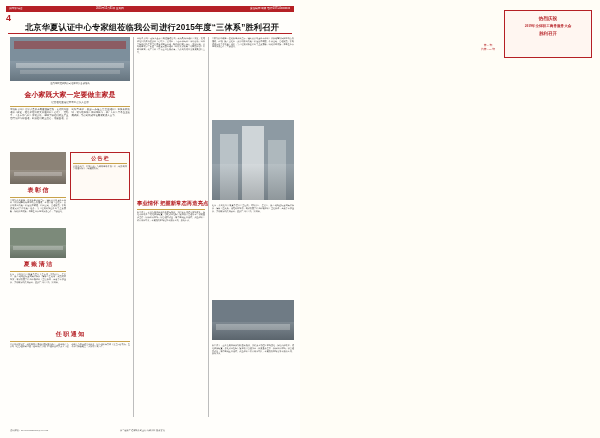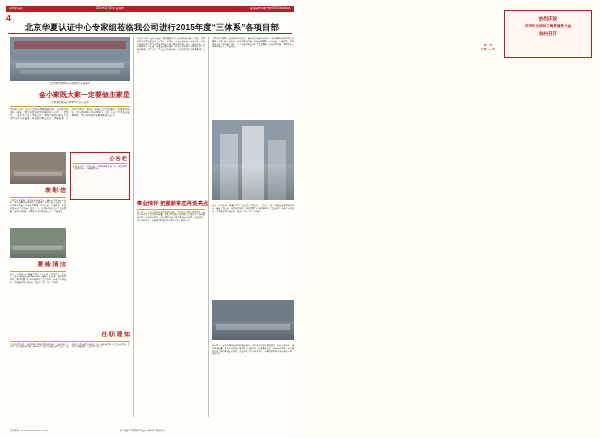--- a/index.html
+++ b/index.html
@@ -39,21 +39,21 @@
   }
   .left-headline{
     position:absolute;left:10px;top:22px;width:284px;
     text-align:center;font-size:8.2px;font-weight:bold;color:#111;
     font-family:"Liberation Sans",sans-serif;letter-spacing:0.2px;
     white-space:nowrap;
   }
   .left-rule{position:absolute;left:8px;top:33px;width:284px;height:0.6px;background:#b52025;}
   .l-col{position:absolute;}
   .sec-title{
-    font-size:6px;font-weight:bold;color:#b52025;text-align:right;
+    font-size:6px;font-weight:bold;color:#b52025;text-align:center;
     font-family:"Liberation Serif",serif;white-space:nowrap;
   }
   .sec-sub{font-size:2.5px;color:#555;text-align:center;margin-top:1px;}
   .hline{height:0.5px;background:#c8a24a;}
   .box-red{border:0.6px solid #b52025;}
   
   .right{position:absolute;left:300px;top:0;width:300px;height:438px;background:#fffdf6;}
   .mast-badge{
     position:absolute;right:8px;top:10px;width:86px;height:46px;
     border:0.7px solid #b52025;background:#fff6f1;
@@ -78,21 +78,21 @@
   <div class="left">
 
     <div class="left-topbar">
       <span class="tb l">第四版 综合</span>
       <span class="tb c">2015年12月31日 星期四</span>
       <span class="tb r">责任编辑:李娜 电话:0371-6xxxxxxx</span>
     </div>
 
     <div class="pagenum">4</div>
 
-    <div class="left-headline">北京华夏认证中心专家组莅临我公司进行2015年度“三体系”各项目部</div>
+    <div class="left-headline">北京华夏认证中心专家组莅临我公司进行2015年度“三体系”胜利召开</div>
     <div class="left-rule"></div>
 
     <div class="imgph" style="position:absolute;left:10px;top:37px;width:120px;height:44px;background:#7d8f9c;">
       <div style="position:absolute;left:6px;top:26px;width:108px;height:5px;background:rgba(255,255,255,0.35);"></div>
       <div style="position:absolute;left:10px;top:33px;width:100px;height:4px;background:rgba(255,255,255,0.22);"></div>
       <div style="position:absolute;left:4px;top:4px;width:112px;height:8px;background:rgba(160,30,30,0.45);"></div>
     </div>
     <div class="photo-cap" style="position:absolute;left:10px;top:82px;width:120px;">图为审核组在我公司召开首次会议现场</div>
 
     <div class="l-col" style="left:10px;top:90px;width:120px;">

